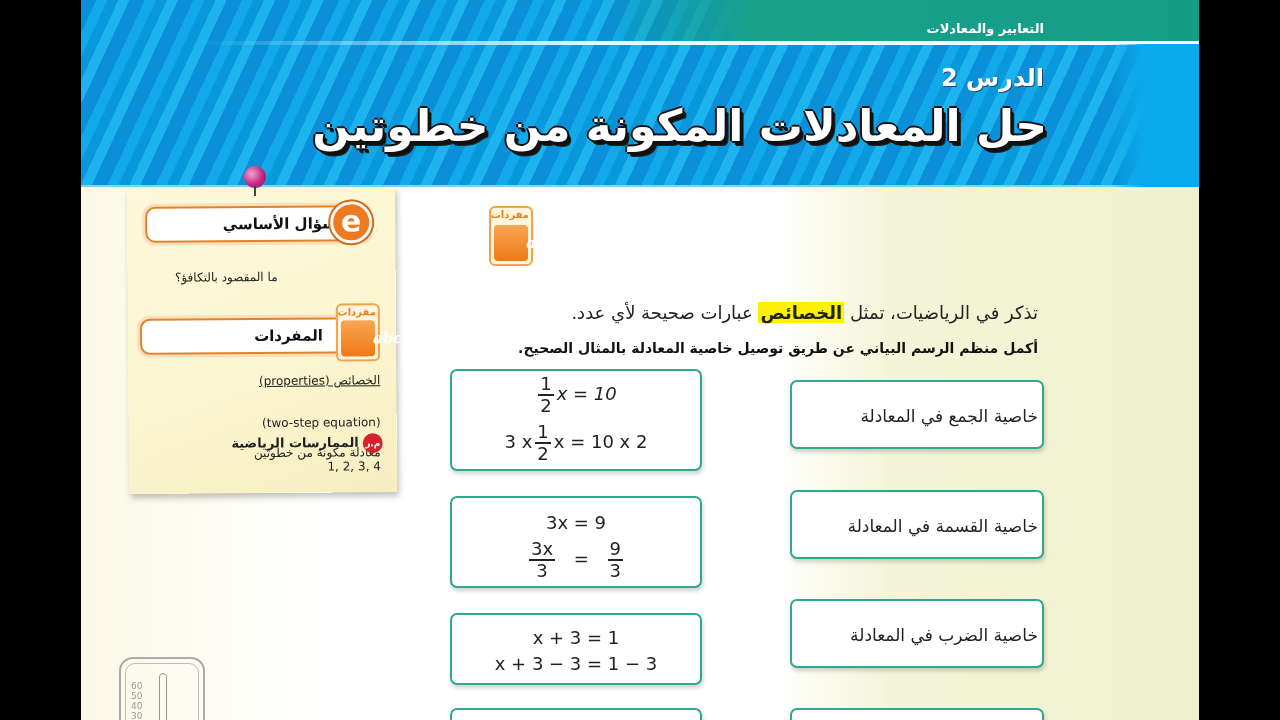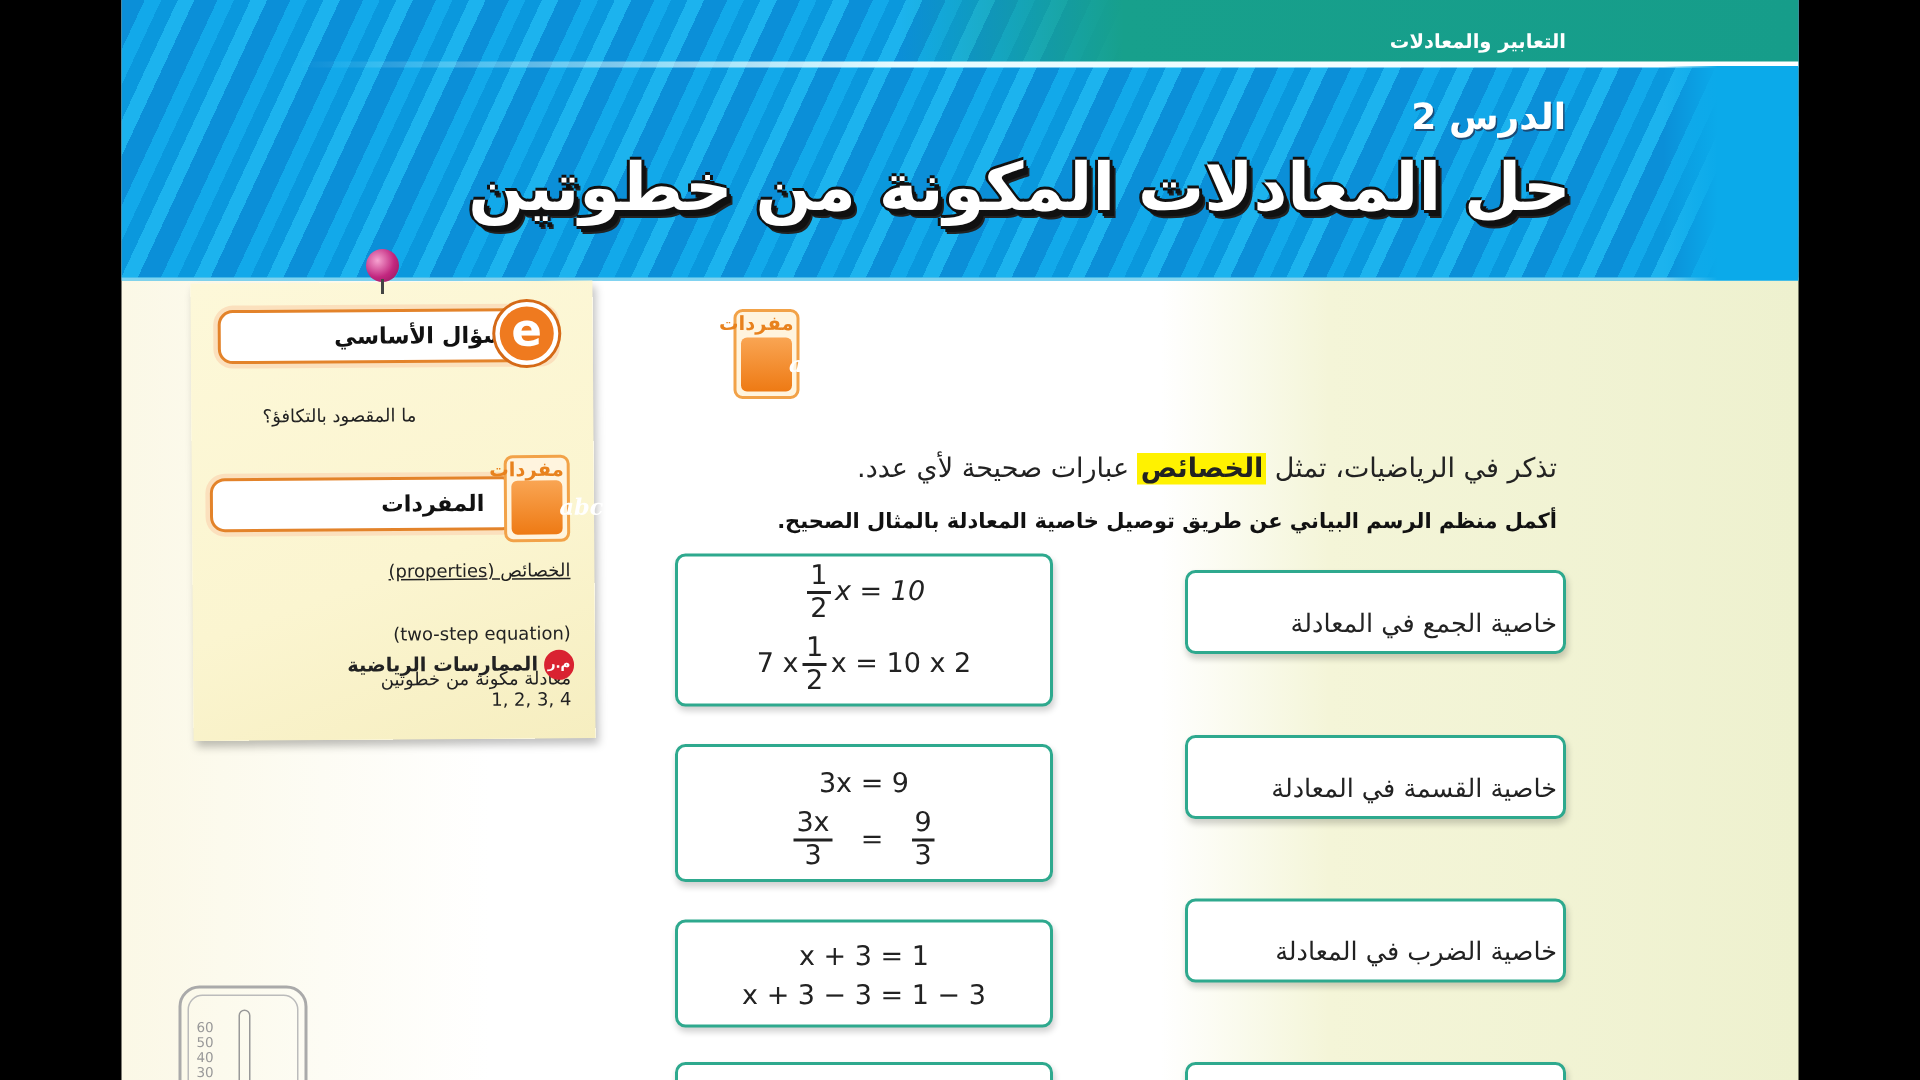--- a/index.html
+++ b/index.html
@@ -53,21 +53,21 @@
     }
     .vocab-banner-title {
       position: absolute; right: 152px; top: 8px; color: #fff; font-weight: bold;
       font-size: 27px; direction: rtl;
       text-shadow: 1px 0 0 #111, -1px 0 0 #111, 0 1px 0 #111, 0 -1px 0 #111, 2px 3px 0 #111;
     }
     .abc-badge {
       position: absolute; width: 44px; height: 58px; border-radius: 6px;
       background: #fff4de; border: 2px solid #f2a248;
     }
-    .abc-badge .tag { position: absolute; top: 1px; right: 2px; font-size: 13px; color: #e8821e; font-weight: bold; direction: rtl; }
+    .abc-badge .tag { position: absolute; top: 1px; right: 2px; font-size: 10px; color: #e8821e; font-weight: bold; direction: rtl; }
     .abc-badge .box {
       position: absolute; left: 3px; bottom: 3px; width: 34px; height: 36px; border-radius: 4px;
       background: linear-gradient(180deg, #f9a553, #ee7a14); color: #fff; font-style: italic;
       font-size: 15px; font-weight: bold; text-align: center; line-height: 36px;
       font-family: "DejaVu Serif", serif;
       padding-left: 32px;
     }
 
     
     .note {
@@ -102,21 +102,21 @@
     .intro { position: absolute; right: 161px; top: 302px; font-size: 18px; color: #222; direction: rtl; }
     .intro .hl { background: #fff200; font-weight: bold; padding: 0 2px; }
     .instruction { position: absolute; right: 161px; top: 340px; font-size: 14px; color: #111; direction: rtl; font-weight: bold; }
 
     
     .card {
       position: absolute; background: #fff; border: 2.5px solid #2ea98e; border-radius: 7px;
       box-shadow: 1px 3px 4px rgba(0,0,0,0.18);
     }
     .card.eq { width: 252px; }
-    .card.prop { width: 254px; height: 56px; }
+    .card.prop { width: 254px; height: 69px; }
     .prop-text { position: absolute; right: 4px; top: 24px; font-size: 17px; color: #222; direction: rtl; white-space: nowrap; }
     .eq-line { position: absolute; left: 0; width: 100%; text-align: center; font-size: 18px; color: #222; white-space: nowrap; }
     .frac { display: inline-block; vertical-align: middle; text-align: center; line-height: 1; margin: 0 3px; }
     .frac .num { display: block; border-bottom: 2px solid #222; padding: 0 2px 1px; font-size: 18px; }
     .frac .den { display: block; padding-top: 1px; font-size: 18px; }
     .var { font-style: italic; }
 
     
     .thermo {
       position: absolute; left: 38px; top: 657px; width: 86px; height: 80px;
@@ -175,21 +175,21 @@
   <div class="intro">
     <span>تذكر في الرياضيات، تمثل </span><span class="hl">الخصائص</span><span> عبارات صحيحة لأي عدد.</span>
   </div>
   <div class="instruction">أكمل منظم الرسم البياني عن طريق توصيل خاصية المعادلة بالمثال الصحيح.</div>
 
   <div class="card eq" style="left:369px; top:369px; height:102px;">
     <div class="eq-line" style="top:4px;">
       <span class="frac"><span class="num">1</span><span class="den">2</span></span><span class="var">x = 10</span>
     </div>
     <div class="eq-line" style="top:52px;">
-      <span>7 x</span><span class="frac"><span class="num">1</span><span class="den">2</span></span><span>x = 10 x 2</span>
+      <span>3 x</span><span class="frac"><span class="num">1</span><span class="den">2</span></span><span>x = 10 x 2</span>
     </div>
   </div>
 
   <div class="card eq" style="left:369px; top:496px; height:92px;">
     <div class="eq-line" style="top:14px;">3x = 9</div>
     <div class="eq-line" style="top:42px;">
       <span class="frac"><span class="num">3x</span><span class="den">3</span></span>
       <span style="margin:0 10px;">=</span>
       <span class="frac"><span class="num">9</span><span class="den">3</span></span>
     </div>

